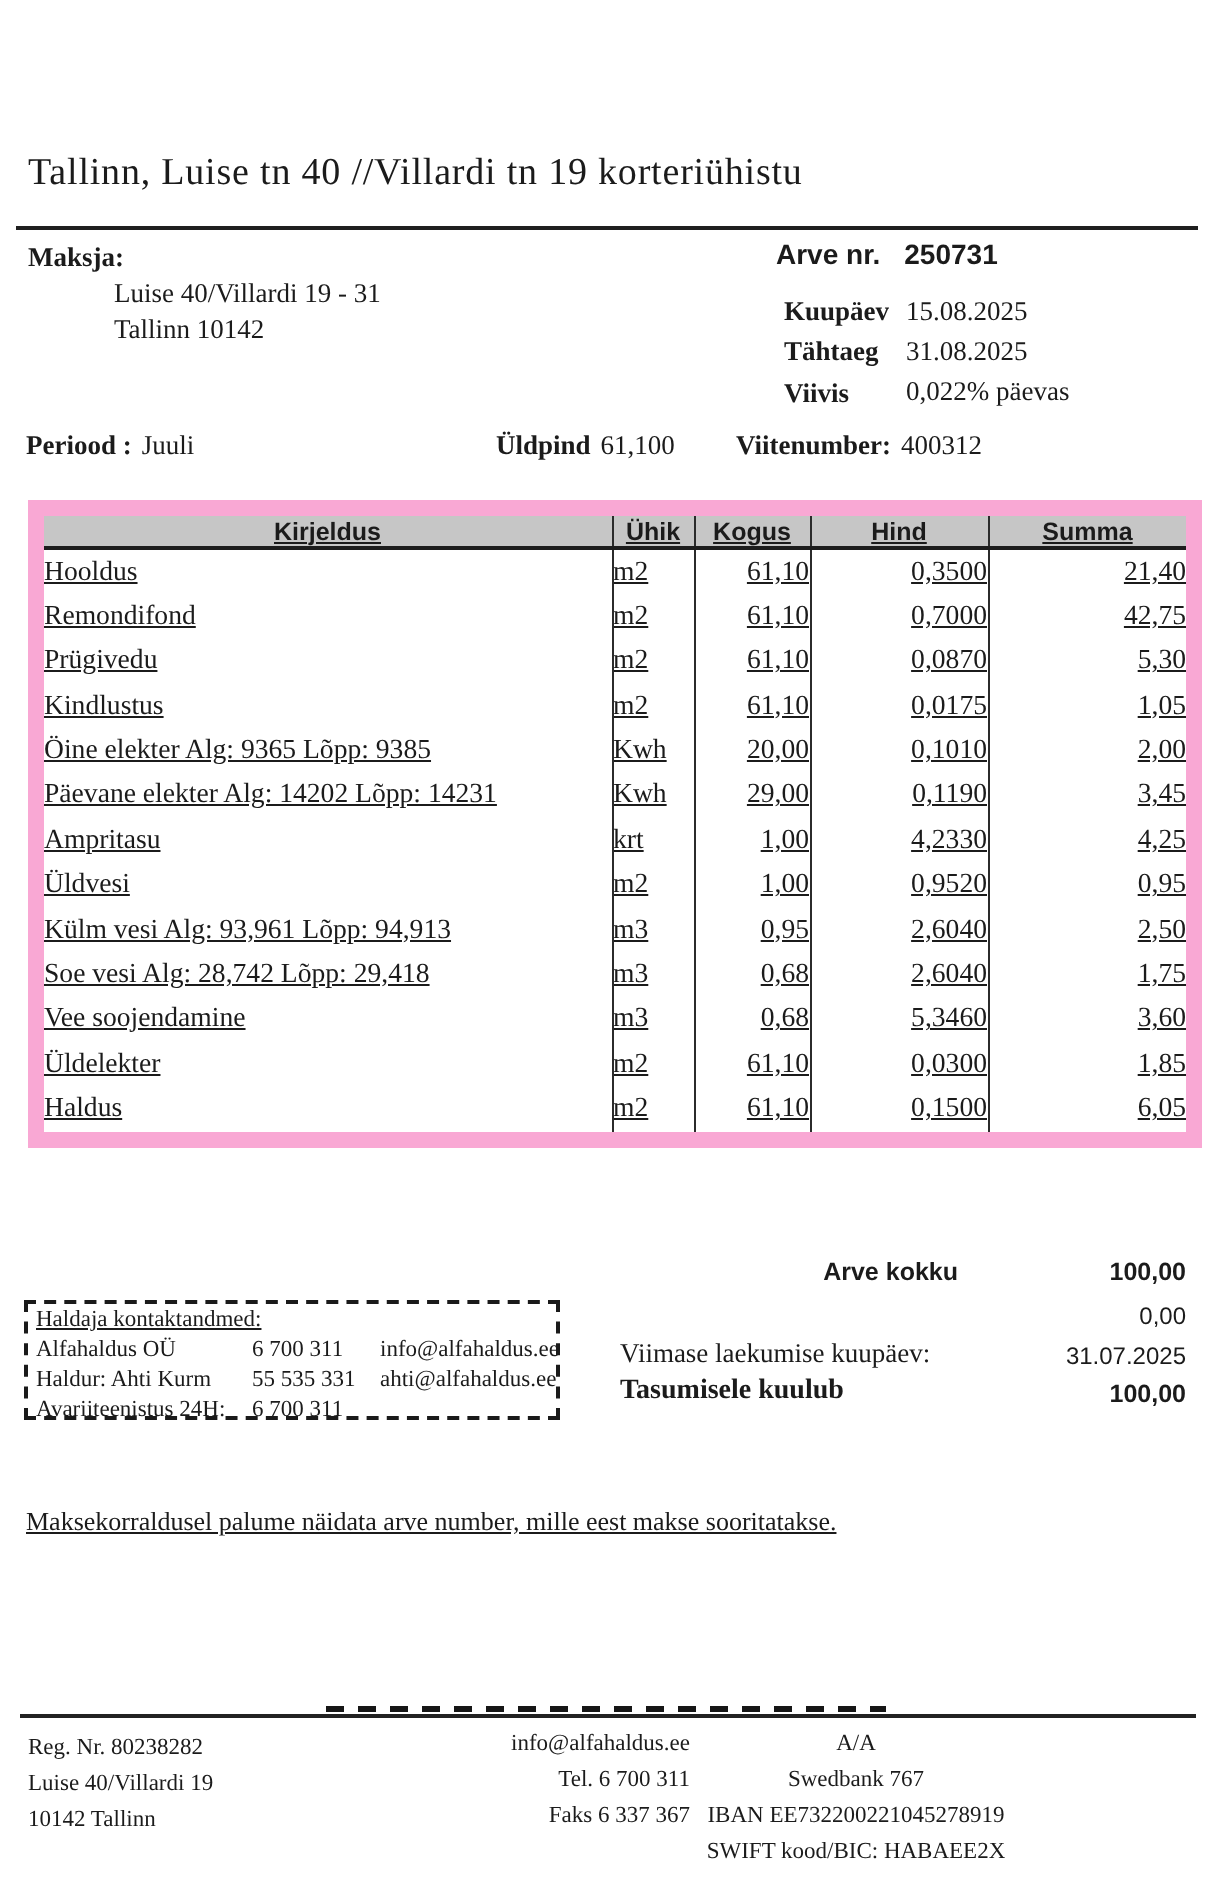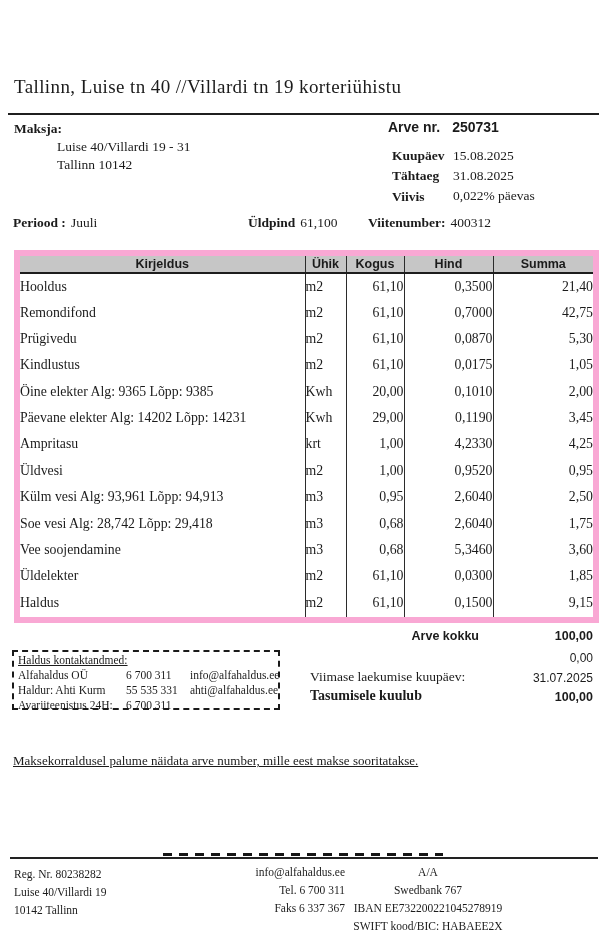--- a/index.html
+++ b/index.html
@@ -24,22 +24,22 @@
   .f-date-l{top:148px;left:392px;} .f-date-v{top:148px;left:453px;}
   .f-due-l{top:168px;left:392px;}  .f-due-v{top:168px;left:453px;}
   .f-pen-l{top:189px;left:392px;}  .f-pen-v{top:188px;left:453px;}
 
   
   .pair{font-size:13.5px;white-space:nowrap;}
   .pair b{margin-right:5px;}
   .period{top:215px;left:13px;} .area{top:215px;left:248px;} .refnum{top:215px;left:368px;}
 
   
-  table.items{position:absolute;left:14px;top:250px;width:579px;height:373px;
-              border-collapse:collapse;table-layout:fixed;border:6px solid #f9a8d4;}
+  table.items{position:absolute;left:14px;top:250px;width:579px;height:324px;
+              border-collapse:collapse;table-layout:fixed;border:8px solid #f9a8d4;text-decoration:underline;}
   table.items th{background:#c6c6c6;font-family:"Liberation Sans",sans-serif;
                  font-weight:bold;font-size:12.5px;text-align:center;
                  border-bottom:2px solid #1d1d1d;padding:0;}
   table.items thead tr{height:20px;}
   table.items td{font-size:13.8px;padding:0 0 0 0;vertical-align:middle;line-height:1;}
   table.items tbody.rows tr{height:19px;}
   table.items th,table.items td{border-left:1px solid #2b2b2b;overflow:hidden;white-space:nowrap;}
   table.items th:first-child,table.items td:first-child{border-left:none;}
   td.c0{text-align:left;padding-left:6px;}
   td.c1{text-align:left;}
@@ -223,21 +223,21 @@
           <td class="c2">61,10</td>
           <td class="c3">0,0300</td>
           <td class="c4">1,85</td>
         </tr>
 
         <tr>
           <td class="c0">Haldus</td>
           <td class="c1">m2</td>
           <td class="c2">61,10</td>
           <td class="c3">0,1500</td>
-          <td class="c4">9,15</td>
+          <td class="c4">6,05</td>
         </tr>
       </tbody>
     <tbody>
       <tr>
         <td class="c0"></td>
           <td class="c1"></td>
         <td class="c2"></td>
           <td class="c3"></td>
         <td class="c4"></td>
       </tr>
@@ -246,21 +246,21 @@
 
   <div class="abs sans tot-label">Arve kokku</div>
   <div class="abs sans tot-value">100,00</div>
   <div class="abs sans debt-value">0,00</div>
   <div class="abs lastpay-label">Viimase laekumise kuupäev:</div>
   <div class="abs sans lastpay-value">31.07.2025</div>
   <div class="abs due-label">Tasumisele kuulub</div>
   <div class="abs sans due-value">100,00</div>
 
   <div class="abs contact-box">
-    <div class="contact-title">Haldus kontaktandmed:</div>
+    <div class="contact-title">Haldaja kontaktandmed:</div>
     <div>
 
         <div class="contact-row">
           <span>Alfahaldus OÜ</span>
           <span>6 700 311</span>
           <span>info@alfahaldus.ee</span>
         </div>
 
         <div class="contact-row">
           <span>Haldur: Ahti Kurm</span>

